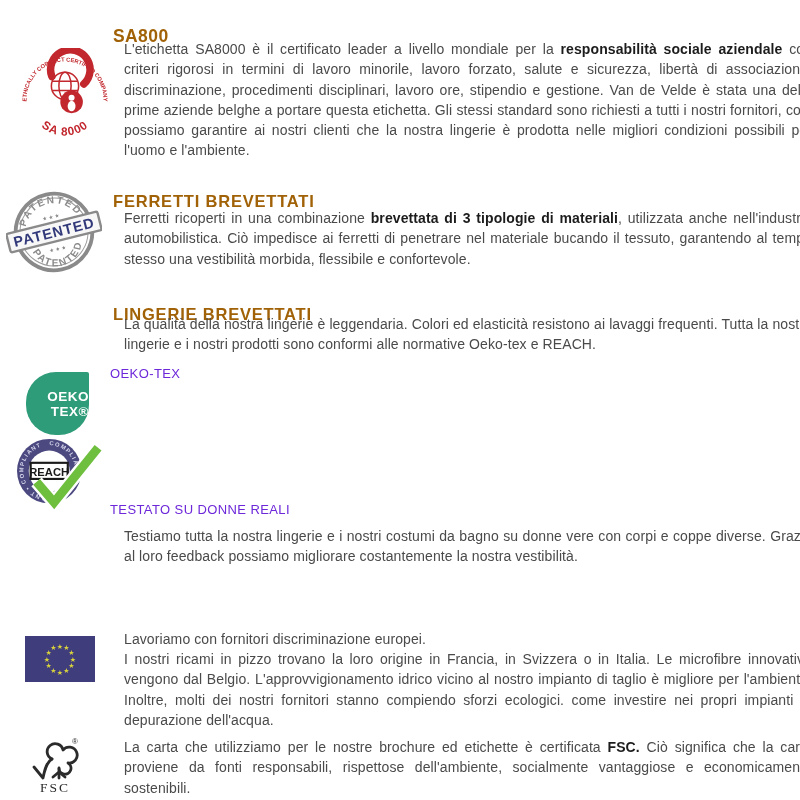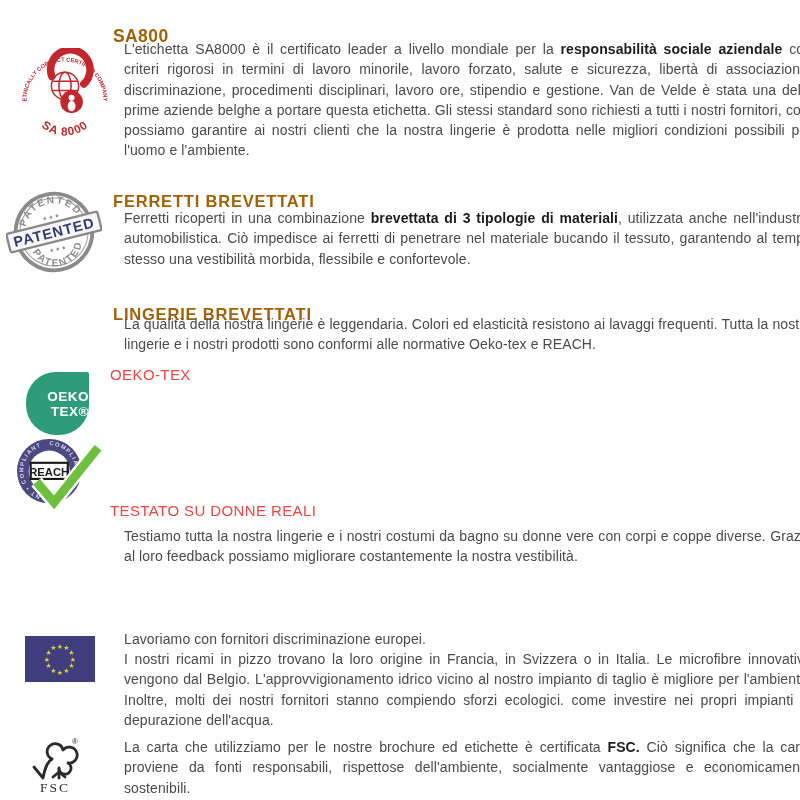--- a/index.html
+++ b/index.html
@@ -5,21 +5,21 @@
   html,body{margin:0;padding:0;background:#ffffff;}
   .page{position:relative;width:800px;height:800px;background:#ffffff;overflow:hidden;
         font-family:"Liberation Sans",sans-serif;}
   .para{position:absolute;left:124px;width:688px;text-align:justify;
         font-size:14px;line-height:20.3px;color:#4a4a4a;letter-spacing:0.1px;}
   .para b{color:#1c1c1c;font-weight:700;}
   .h1{position:absolute;left:97px;font-weight:600;color:#a16207;margin:16px;}
   #sa-title{top:10px;font-size:17.5px;letter-spacing:0.4px;}
   #ferretti-title{top:176px;font-size:16.5px;letter-spacing:0.8px;}
   #lingerie-title{top:289px;font-size:16.5px;letter-spacing:0.8px;}
-  .sublabel{position:absolute;left:110px;font-size:15px;color:#ef4444;letter-spacing:0.4px;}
+  .sublabel{position:absolute;left:110px;font-size:13px;color:#6d28d9;letter-spacing:0.4px;}
   #oeko-label{top:366px;}
   #testato-label{top:502px;}
   #sa-para{top:39px;}
   #ferretti-para{top:208px;}
   #lingerie-para{top:314px;}
   #oeko-para{top:386px;}
   #reach-para{top:439px;}
   #testato-para{top:526px;}
   #eu-intro{top:629px;text-align:left;}
   #eu-para{top:649px;}

